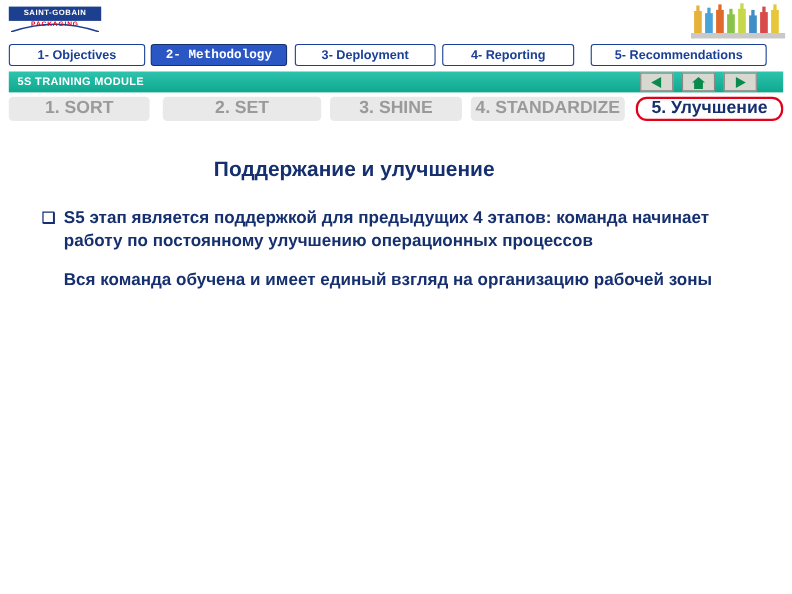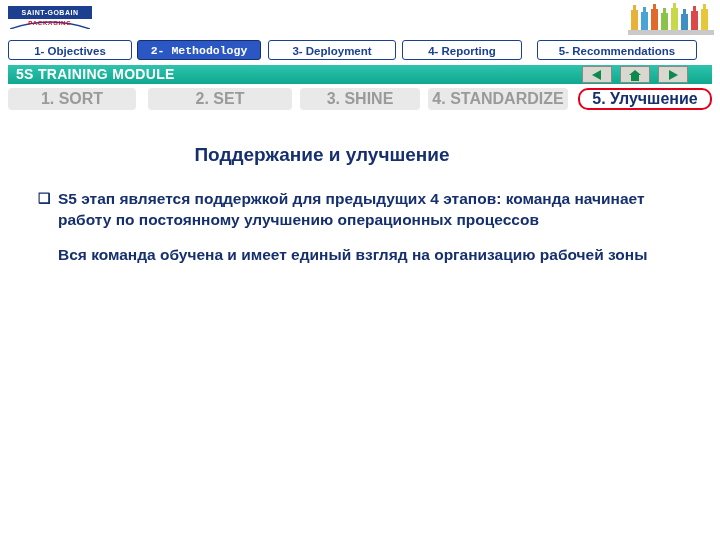--- a/index.html
+++ b/index.html
@@ -103,21 +103,21 @@
     height: 19px;
     background: #1ab6a0;
     background: linear-gradient(#2ec3ad, #0fa88f);
   }
   .greenband .gtitle {
     position: absolute;
     left: 8px;
     top: 0;
     line-height: 19px;
     color: #ffffff;
-    font-size: 14px;
+    font-size: 10px;
     font-weight: bold;
     letter-spacing: 0.3px;
   }
   .navbtn {
     position: absolute;
     top: 1px;
     width: 30px;
     height: 17px;
     background: #d8d8d0;
     border: 1px solid #8a8a82;

